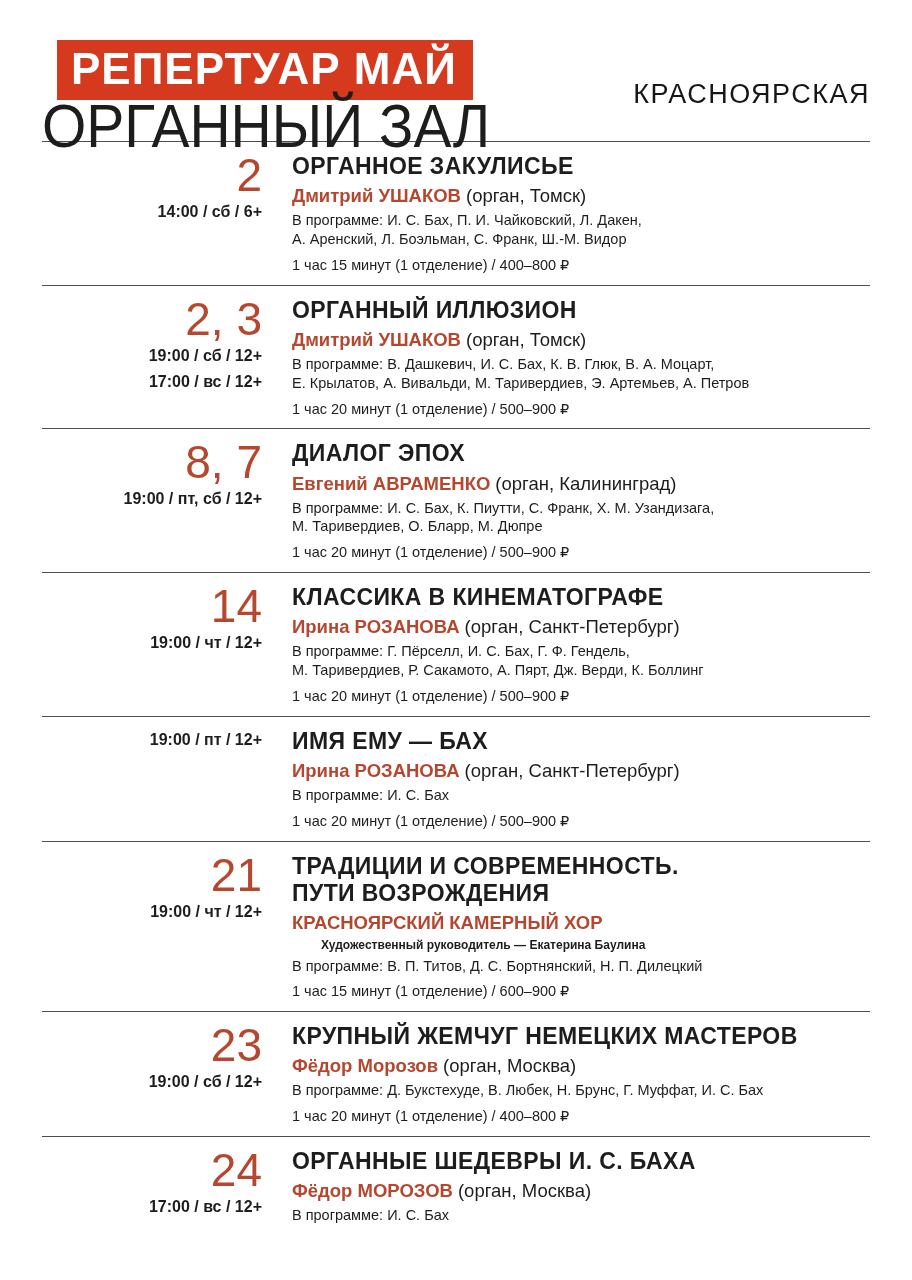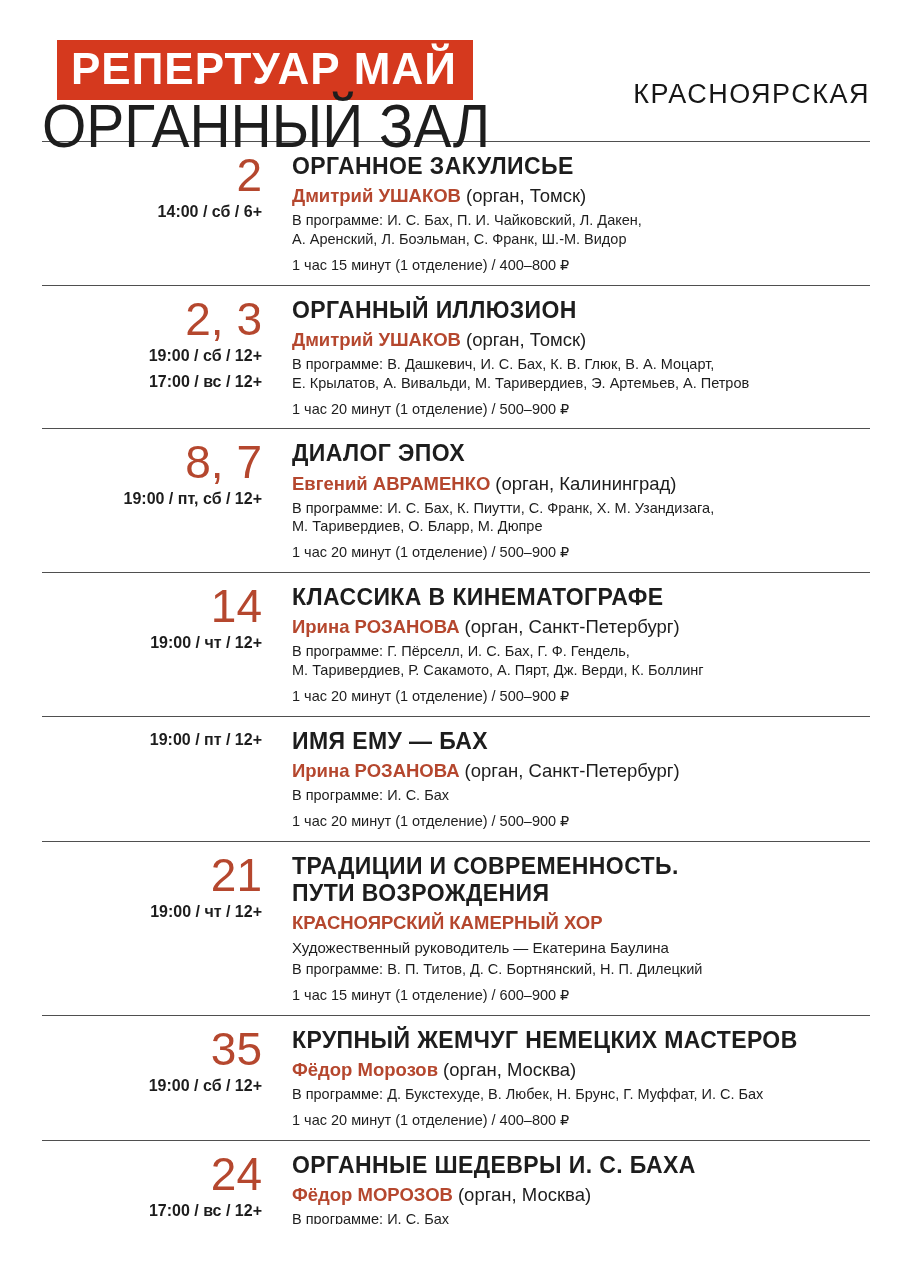--- a/index.html
+++ b/index.html
@@ -23,21 +23,21 @@
   .events{margin-top:0;}
   .event{display:flex;border-top:1px solid var(--line);padding:9px 0 10px;}
   .date-col{width:250px;flex:0 0 250px;text-align:right;padding-right:30px;}
   .date-num{color:var(--accent);font-size:46px;font-weight:400;line-height:1.0;margin-top:1px;}
   .time{font-size:16px;font-weight:700;line-height:1.5;color:var(--ink);margin-top:2px;}
   .info-col{flex:1;padding-top:2px;}
   .title{font-size:23px;font-weight:700;letter-spacing:.4px;line-height:1.18;white-space:pre-line;color:var(--ink);}
   .performer{font-size:18.5px;line-height:1.3;margin-top:4px;}
   .pname{color:var(--accent);font-weight:700;margin-right:5px;}
   .pdetail{color:var(--ink);font-weight:400;}
-  .note{font-size:15px;font-weight:400;margin-top:3px;line-height:1.3;}
+  .note{font-size:12px;font-weight:700;margin-top:3px;line-height:1.3;margin-left:29px;}
   .program{font-size:14.5px;line-height:1.3;margin-top:3px;white-space:pre-line;font-weight:500;}
   .duration{font-size:14.5px;line-height:1.3;margin-top:7px;font-weight:500;}
 </style>
 </head>
 <body>
 
 <div class="page">
 
   <header>
     <div class="banner">
@@ -142,21 +142,21 @@
           <span class="pname">КРАСНОЯРСКИЙ КАМЕРНЫЙ ХОР</span><span class="pdetail"></span>
         </div>
         <div class="note">Художественный руководитель — Екатерина Баулина</div>
         <div class="program">В программе: В. П. Титов, Д. С. Бортнянский, Н. П. Дилецкий</div>
         <div class="duration">1 час 15 минут (1 отделение) / 600–900 ₽</div>
       </div>
     </section>
 
     <section class="event">
       <div class="date-col">
-        <div class="date-num">35</div>
+        <div class="date-num">23</div>
         <div class="time">19:00 / сб / 12+</div>
       </div>
       <div class="info-col">
         <h2 class="title">КРУПНЫЙ ЖЕМЧУГ НЕМЕЦКИХ МАСТЕРОВ</h2>
         <div class="performer">
           <span class="pname">Фёдор Морозов</span><span class="pdetail">(орган, Москва)</span>
         </div>
         <div class="program">В программе: Д. Букстехуде, В. Любек, Н. Брунс, Г. Муффат, И. С. Бах</div>
         <div class="duration">1 час 20 минут (1 отделение) / 400–800 ₽</div>
       </div>

